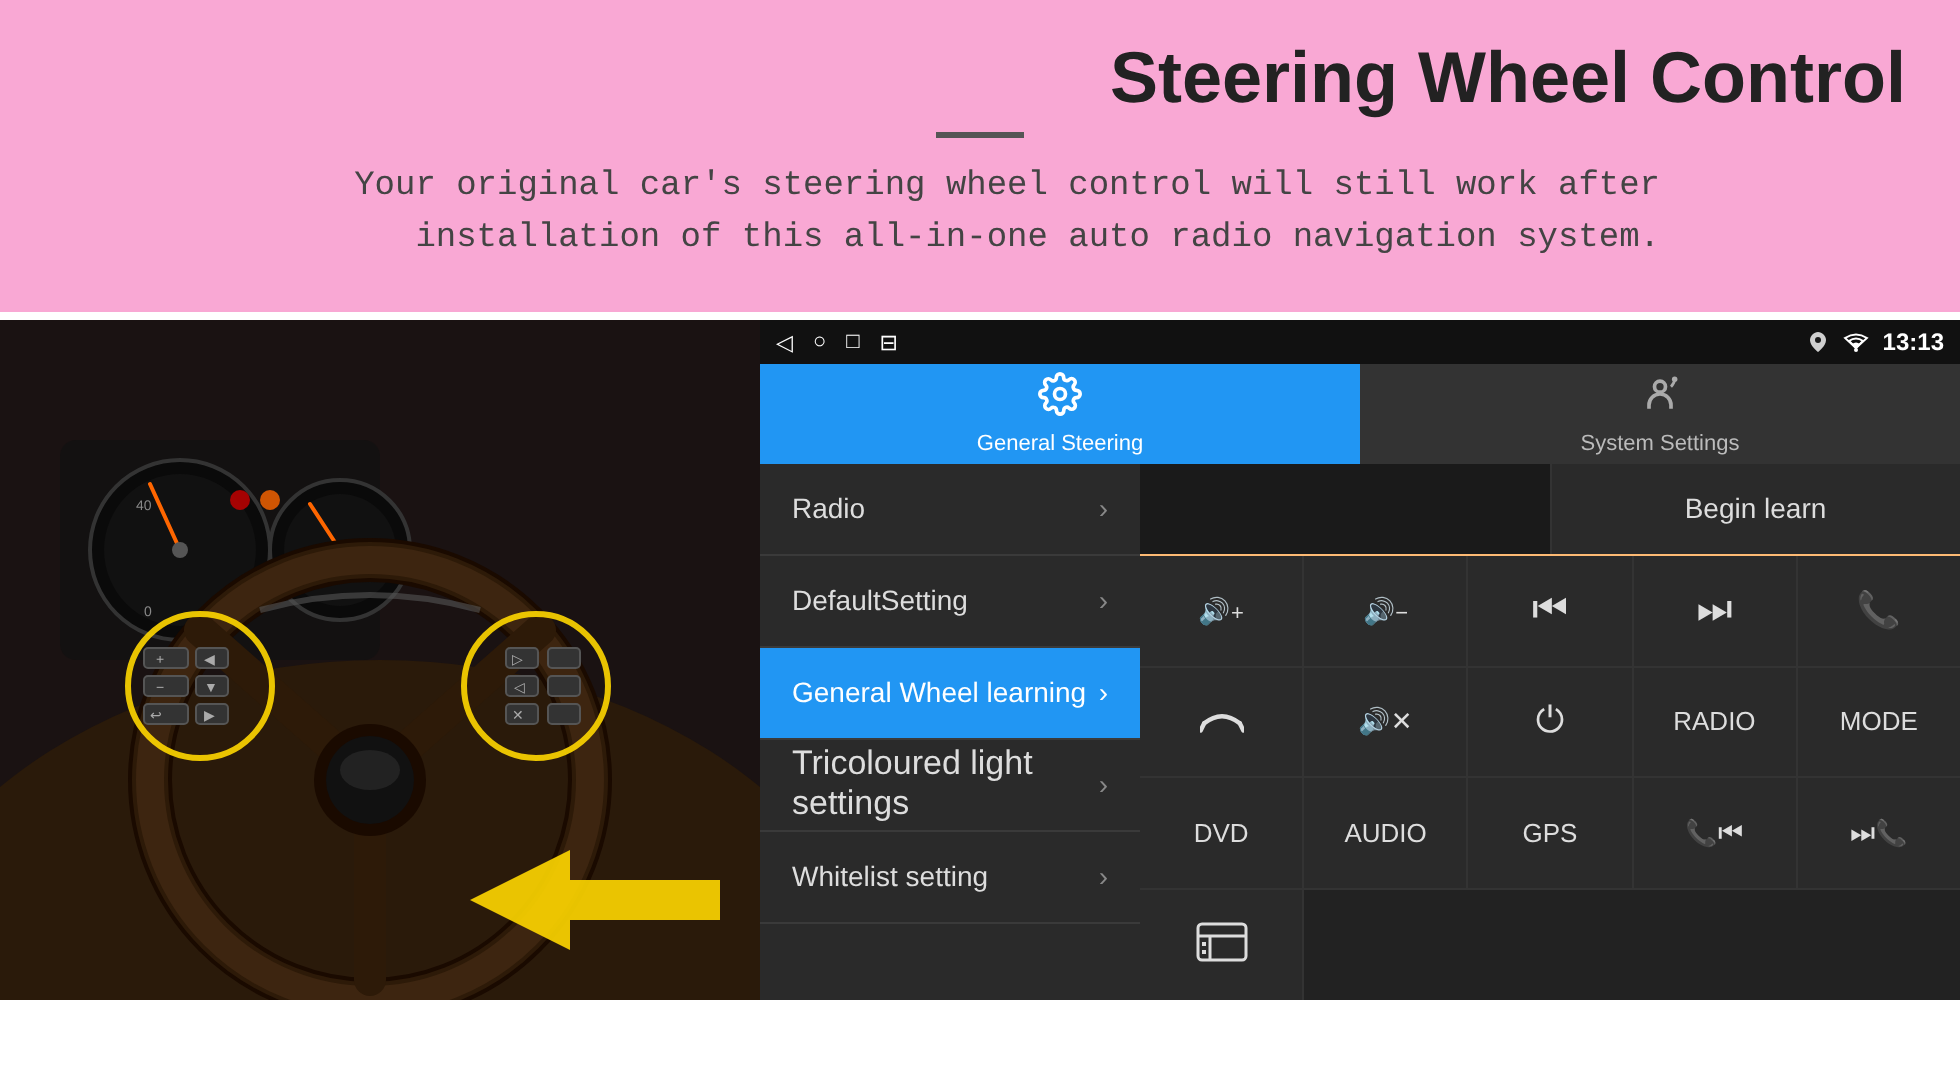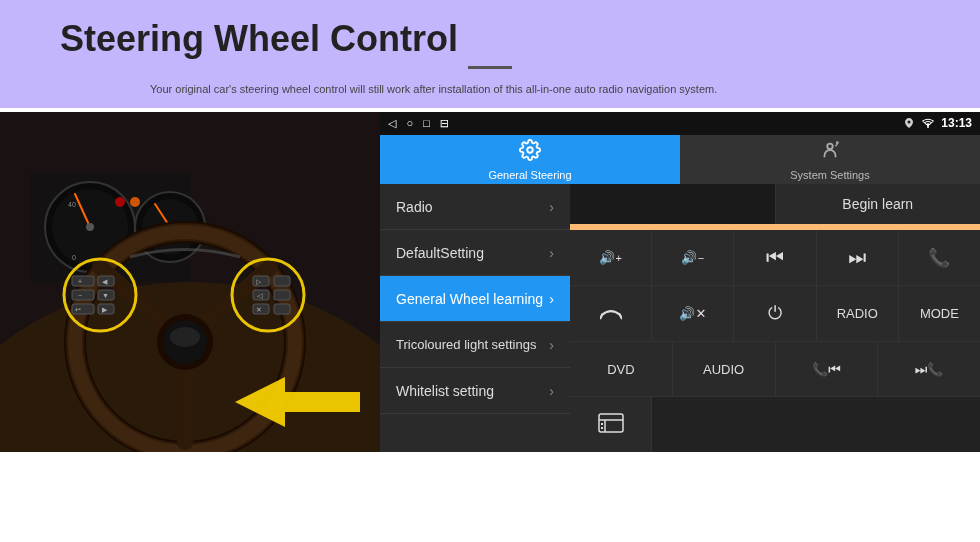--- a/index.html
+++ b/index.html
@@ -5,45 +5,46 @@
     * { box-sizing: border-box; margin: 0; padding: 0; }
     body {
       font-family: Arial, sans-serif;
       background: #fff;
       width: 980px;
       min-height: 542px;
       overflow: hidden;
     }
 
     .top-section {
-      text-align: left;
-      padding: 18px 60px 10px;
-      background: #c4b5fd;
+      text-align: right;
+      padding: 18px 27px 10px;
+      background: #f9a8d4;
     }
 
     .main-title {
       font-size: 36px;
       font-weight: 900;
       color: #222;
       margin-bottom: 6px;
     }
 
     .title-divider {
       width: 44px;
       height: 3px;
       background: #555;
       margin: 0 auto 12px;
     }
 
     .subtitle {
-      font-size: 11px;
+      font-size: 17px;
       color: #444;
       line-height: 1.55;
       max-width: 680px;
-      margin: 0 auto;
+      margin: 12px auto;
+      font-family: Liberation Mono, monospace;
     }
 
     .content-area {
       display: flex;
       width: 980px;
       height: 340px;
       margin-top: 4px;
     }
 
     .car-image {
@@ -148,21 +149,21 @@
 
     .menu-item.selected .menu-item-arrow {
       color: #fff;
     }
 
     
     .begin-learn-row {
       display: flex;
       align-items: center;
       height: 46px;
-      border-bottom: 6px solid #fdba74;
+      border-bottom: 1px solid #fdba74;
     }
 
     .empty-cell {
       flex: 1;
       height: 100%;
       border-right: 1px solid #333;
     }
 
     .begin-learn-btn {
       flex: 1;
@@ -366,21 +367,21 @@
           </div>
           <div class="menu-item">
             <span>DefaultSetting</span>
             <span class="menu-item-arrow">›</span>
           </div>
           <div class="menu-item selected">
             <span>General Wheel learning</span>
             <span class="menu-item-arrow">›</span>
           </div>
           <div class="menu-item">
-            <span style="font-size:13px;">Tricoloured light settings</span>
+            <span style="font-size:17px;">Tricoloured light settings</span>
             <span class="menu-item-arrow">›</span>
           </div>
           <div class="menu-item">
             <span>Whitelist setting</span>
             <span class="menu-item-arrow">›</span>
           </div>
         </div>
 
         <div class="right-controls">
 
@@ -436,20 +437,23 @@
                 <span>MODE</span>
               </button>
             </div>
 
             <div class="controls-row">
               <button class="ctrl-btn">
                 <span>DVD</span>
               </button>
               <button class="ctrl-btn">
                 <span>AUDIO</span>
+              </button>
+              <button class="ctrl-btn">
+                <span>GPS</span>
               </button>
               <button class="ctrl-btn">
                 <span>
                   📞<span style="font-size:14px">⏮</span>
                 </span>
               </button>
               <button class="ctrl-btn">
                 <span>
                   <span style="font-size:14px">⏭</span>📞
                 </span>

